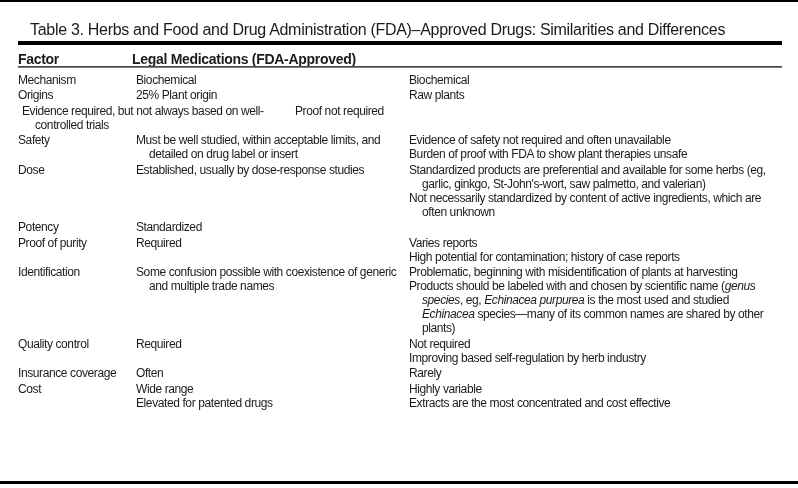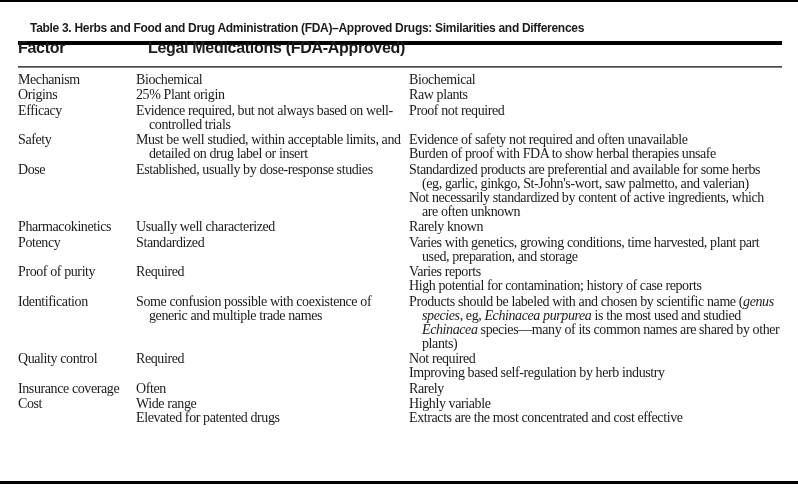--- a/index.html
+++ b/index.html
@@ -19,64 +19,63 @@
   .rule-top {
     position: absolute;
     top: 0; left: 0;
     width: 798px; height: 2px;
     background: #000000;
   }
   .figure-title {
     position: absolute;
     top: 21px; left: 30px;
     width: 750px;
-    font-size: 12px;
-    font-weight: bold;
+    font-size: 16px;
+    font-weight: normal;
     letter-spacing: -0.3px;
     white-space: nowrap;
   }
   .thick-bar {
     position: absolute;
     top: 41px; left: 18px;
     width: 764px; height: 4px;
     background: #000000;
   }
   .header-row {
     position: absolute;
-    top: 39px; left: 18px;
+    top: 51px; left: 18px;
     width: 764px;
     display: flex;
-    font-size: 16px;
+    font-size: 14px;
     font-weight: bold;
     letter-spacing: -0.3px;
   }
   .header-rule {
     position: absolute;
     top: 66px; left: 18px;
     width: 764px; height: 2px;
     background: linear-gradient(#2e2e2e, #9a9a9a);
   }
   .tbody {
     position: absolute;
     top: 71px; left: 18px;
     width: 764px;
-    font-size: 14px;
+    font-size: 12px;
     letter-spacing: -0.4px;
     line-height: 14px;
-    font-family: Liberation Serif, serif;
   }
   .row {
     display: flex;
     align-items: flex-start;
     padding-top: 1.5px;
   }
   .col1 { width: 114px; flex: 0 0 114px; }
   .col2 { width: 273px; flex: 0 0 273px; }
   .col3 { width: 377px; flex: 0 0 377px; }
-  .center { text-align: right; }
+  .center { text-align: left; }
   .stmt {
     padding-left: 17px;
     text-indent: -13px;
   }
   .stmt i { font-style: italic; }
   .rule-bottom {
     position: absolute;
     top: 481px; left: 0;
     width: 798px; height: 3px;
     background: #000000;
@@ -112,82 +111,70 @@
       <div class="row">
         <div class="col1">Origins</div>
         <div class="col2">
           <div class="stmt"><span>25% Plant origin</span></div>
         </div>
         <div class="col3">
           <div class="stmt"><span>Raw plants</span></div>
         </div>
       </div>
       <div class="row">
-        <div class="col1">Efficacy</div>
         <div class="col2">
           <div class="stmt"><span>Evidence required, but not always based on well-controlled trials</span></div>
         </div>
         <div class="col3">
           <div class="stmt"><span>Proof not required</span></div>
         </div>
       </div>
       <div class="row">
         <div class="col1">Safety</div>
         <div class="col2">
           <div class="stmt"><span>Must be well studied, within acceptable limits, and detailed on drug label or insert</span></div>
         </div>
         <div class="col3">
           <div class="stmt"><span>Evidence of safety not required and often unavailable</span></div>
-          <div class="stmt"><span>Burden of proof with FDA to show herbal therapies unsafe</span></div>
+          <div class="stmt"><span>Burden of proof with FDA to show plant therapies unsafe</span></div>
         </div>
       </div>
       <div class="row">
         <div class="col1">Dose</div>
         <div class="col2">
           <div class="stmt"><span>Established, usually by dose-response studies</span></div>
         </div>
         <div class="col3">
           <div class="stmt"><span>Standardized products are preferential and available for some herbs (eg, garlic, ginkgo, St-John's-wort, saw palmetto, and valerian)</span></div>
           <div class="stmt"><span>Not necessarily standardized by content of active ingredients, which are often unknown</span></div>
         </div>
       </div>
       <div class="row">
-        <div class="col1">Pharmacokinetics</div>
-        <div class="col2">
-          <div class="stmt"><span>Usually well characterized</span></div>
-        </div>
-        <div class="col3">
-          <div class="stmt"><span>Rarely known</span></div>
-        </div>
-      </div>
-      <div class="row">
         <div class="col1">Potency</div>
         <div class="col2">
           <div class="stmt"><span>Standardized</span></div>
-        </div>
-        <div class="col3">
-          <div class="stmt"><span>Varies with genetics, growing conditions, time harvested, plant part used, preparation, and storage</span></div>
         </div>
       </div>
       <div class="row">
         <div class="col1">Proof of purity</div>
         <div class="col2">
           <div class="stmt"><span>Required</span></div>
         </div>
         <div class="col3">
           <div class="stmt"><span>Varies reports</span></div>
           <div class="stmt"><span>High potential for contamination; history of case reports</span></div>
         </div>
       </div>
       <div class="row">
         <div class="col1">Identification</div>
         <div class="col2">
           <div class="stmt"><span>Some confusion possible with coexistence of generic and multiple trade names</span></div>
         </div>
         <div class="col3">
+          <div class="stmt"><span>Problematic, beginning with misidentification of plants at harvesting</span></div>
           <div class="stmt"><span>Products should be labeled with and chosen by scientific name (</span><i>genus species</i><span>, eg, </span><i>Echinacea purpurea</i><span> is the most used and studied </span><i>Echinacea</i><span> species—many of its common names are shared by other plants)</span></div>
         </div>
       </div>
       <div class="row">
         <div class="col1">Quality control</div>
         <div class="col2">
           <div class="stmt"><span>Required</span></div>
         </div>
         <div class="col3">
           <div class="stmt"><span>Not required</span></div>

